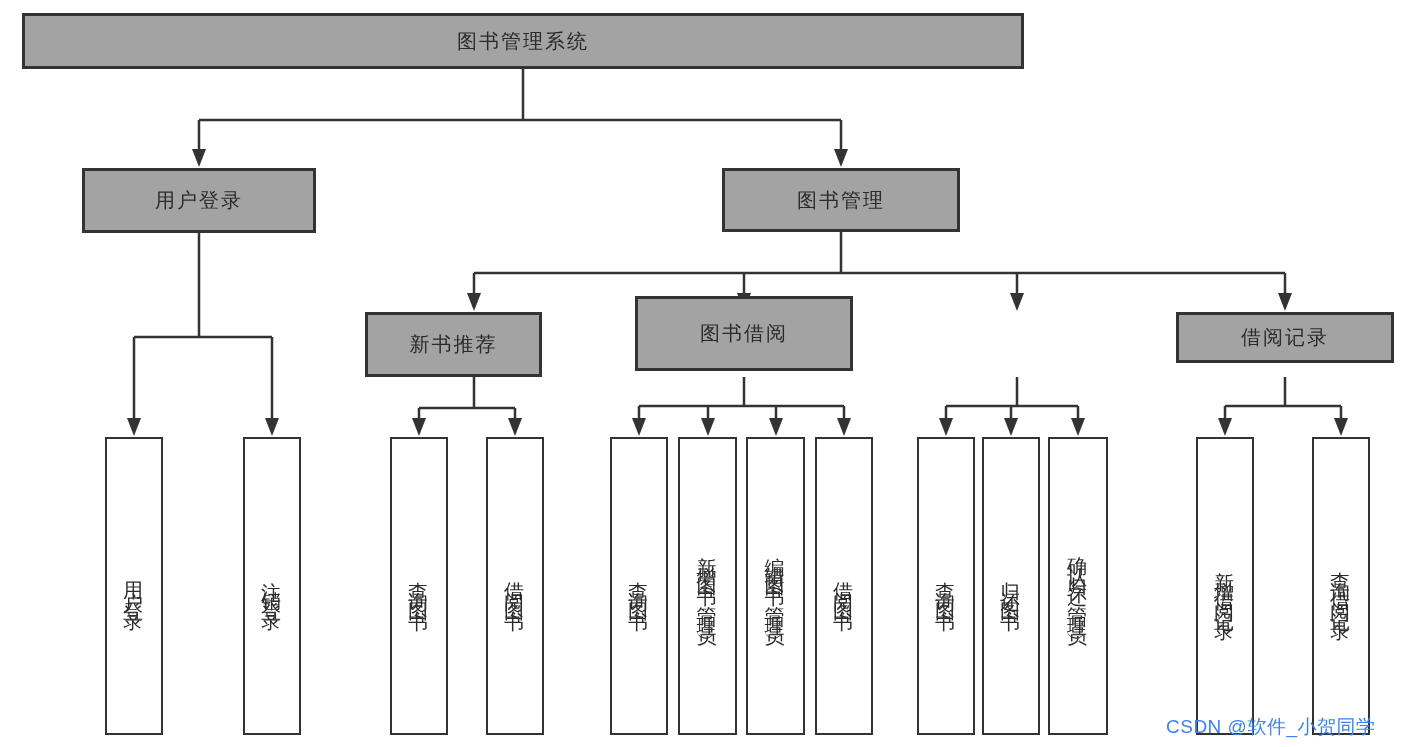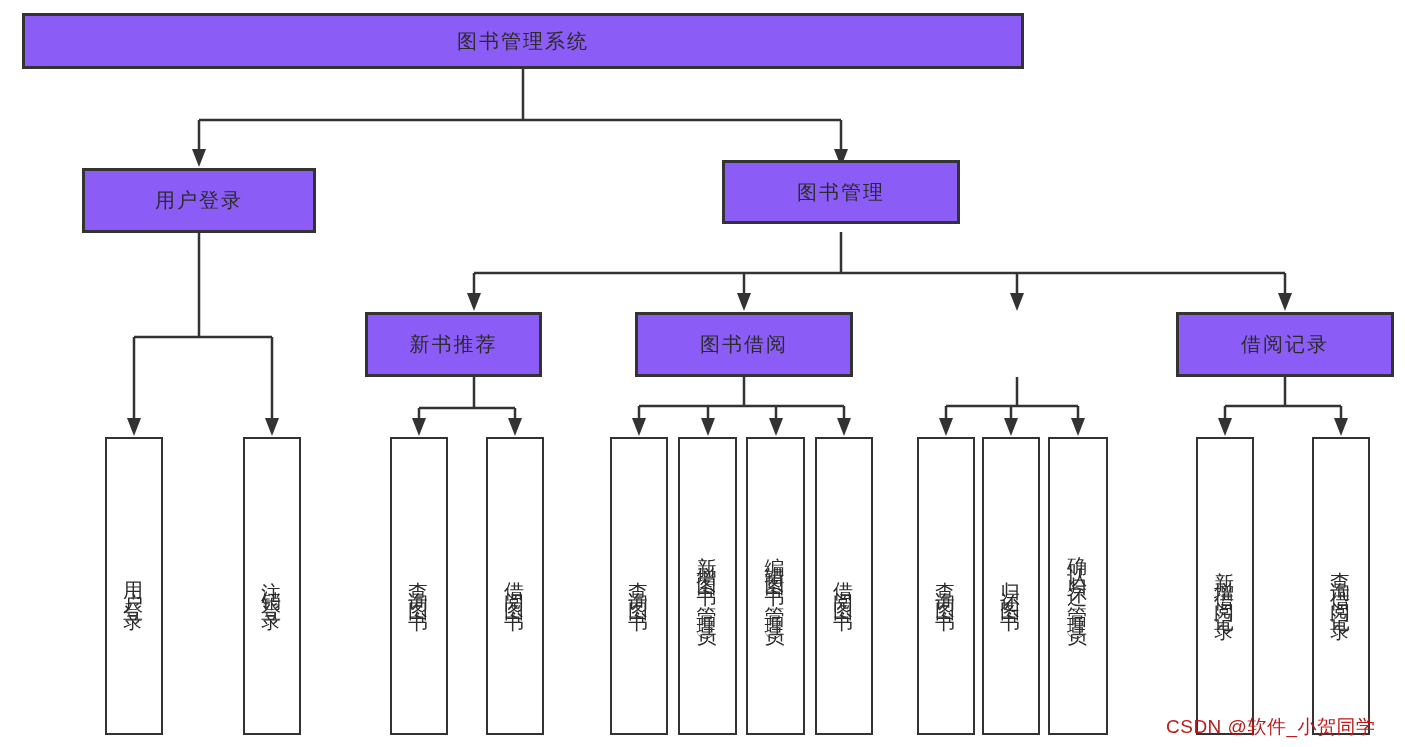--- a/index.html
+++ b/index.html
@@ -10,21 +10,21 @@
     font-family:"Liberation Sans", sans-serif;
     overflow:hidden;
   }
   #connectors{position:absolute;left:0;top:0;width:1405px;height:747px;}
   .ln{fill:none;stroke:#333333;stroke-width:2.5px;}
   .arrow{fill:#333333;stroke:none;}
   .hbox{
     position:absolute;
     box-sizing:border-box;
     border:3px solid #333333;
-    background:#8b5cf6;
+    background:#a3a3a3;
     display:flex;align-items:center;justify-content:center;
     color:#2b2b2b;font-size:20px;letter-spacing:2px;
     z-index:2;
   }
   .vbox{
     position:absolute;
     box-sizing:border-box;
     border:2.5px solid #333333;
     background:#ffffff;
     writing-mode:vertical-rl;
@@ -84,31 +84,31 @@
     <path class="arrow" d="M1341,436 l-7,-18 h14 Z"></path>
   </svg>
 
   <div class="hbox" style="left:22px;top:13px;width:1002px;height:56px">
     <span class="lbl">图书管理系统</span>
   </div>
 
   <div class="hbox" style="left:82px;top:168px;width:234px;height:65px">
     <span class="lbl">用户登录</span>
   </div>
-  <div class="hbox" style="left:722px;top:160px;width:238px;height:64px">
+  <div class="hbox" style="left:722px;top:168px;width:238px;height:64px">
     <span class="lbl">图书管理</span>
   </div>
 
   <div class="hbox" style="left:365px;top:312px;width:177px;height:65px">
     <span class="lbl">新书推荐</span>
   </div>
-  <div class="hbox" style="left:635px;top:312px;width:218px;height:65px">
+  <div class="hbox" style="left:635px;top:296px;width:218px;height:75px">
     <span class="lbl">图书借阅</span>
   </div>
-  <div class="hbox" style="left:1176px;top:312px;width:218px;height:65px">
+  <div class="hbox" style="left:1176px;top:312px;width:218px;height:51px">
     <span class="lbl">借阅记录</span>
   </div>
 
   <div class="vbox" style="left:105px;top:437px;width:58px;height:298px">
     <span class="lbl">用户登录</span>
   </div>
   <div class="vbox" style="left:243px;top:437px;width:58px;height:298px">
     <span class="lbl">注销登录</span>
   </div>
 
@@ -142,15 +142,15 @@
     <span class="lbl">确认归还（管理员）</span>
   </div>
 
   <div class="vbox" style="left:1196px;top:437px;width:58px;height:298px">
     <span class="lbl">新增借阅记录</span>
   </div>
   <div class="vbox" style="left:1312px;top:437px;width:58px;height:298px">
     <span class="lbl">查询借阅记录</span>
   </div>
 
-  <div id="watermark" style="color: #b91c1c;">CSDN @软件_小贺同学</div>
+  <div id="watermark" style="color: #3b82f6;">CSDN @软件_小贺同学</div>
 
 </div>
 
 </body></html>

